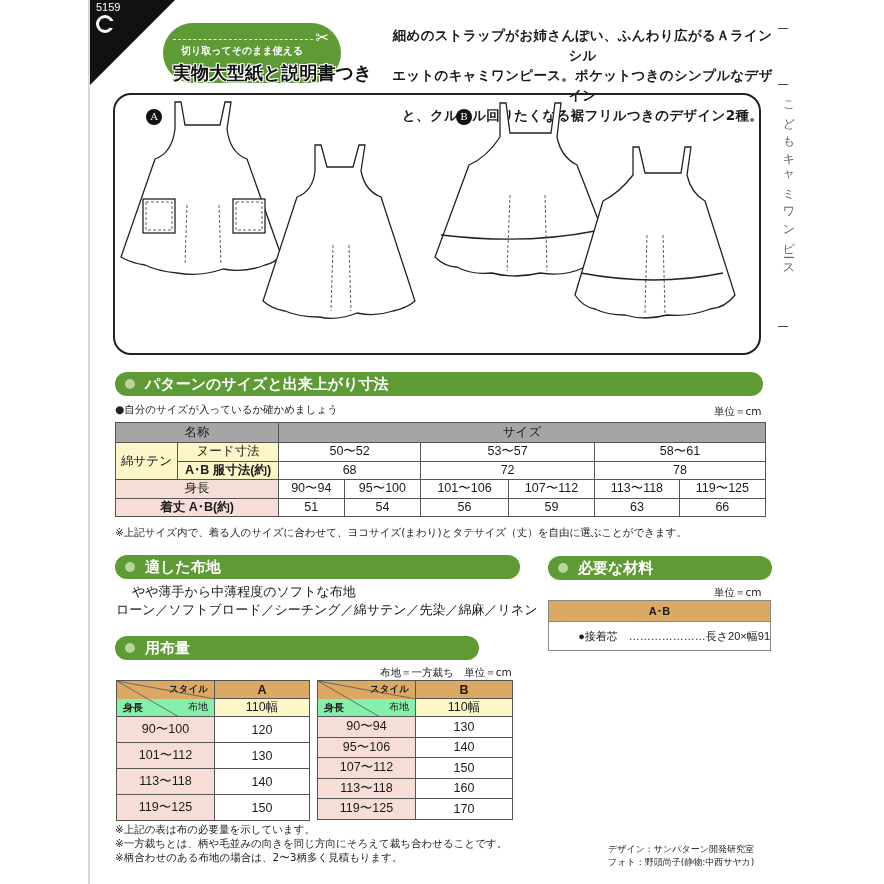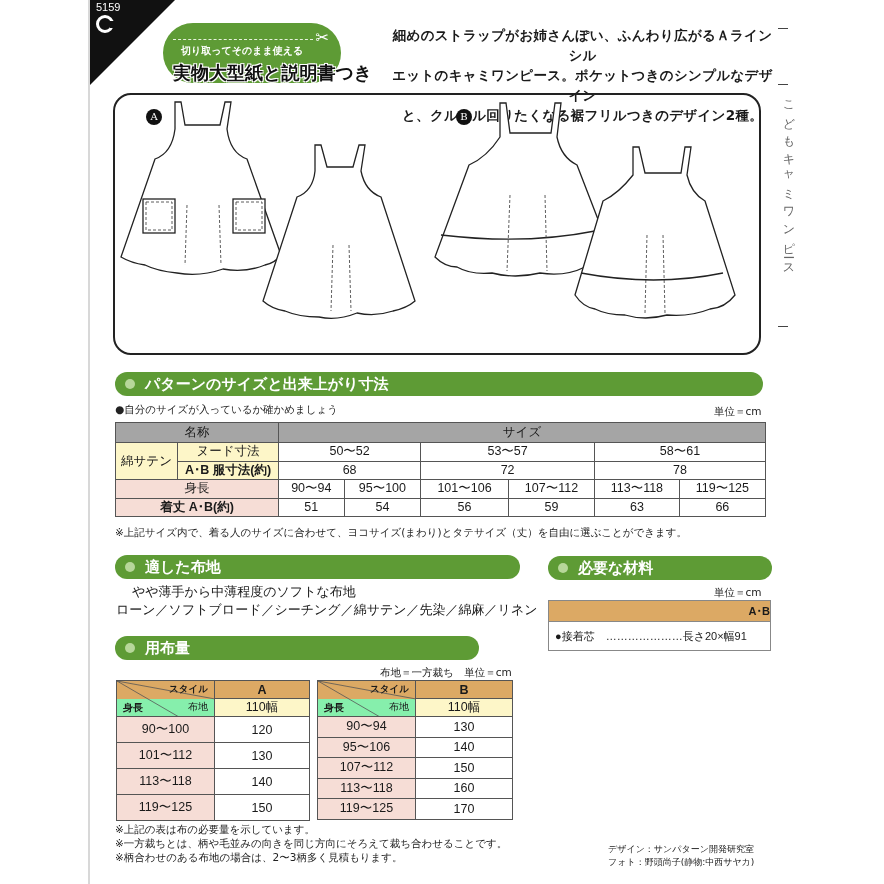--- a/index.html
+++ b/index.html
@@ -61,22 +61,22 @@
   .yd .corner-top { position: absolute; left: 0; top: 0; right: 0; height: 18px; background: #dca964; }
   .yd .lbl-style { position: absolute; right: 6px; top: 2px; font-size: 9.5px; font-weight: bold; }
   .yd .lbl-fabric { position: absolute; right: 6px; bottom: 2px; font-size: 10px; }
   .yd .lbl-height { position: absolute; left: 6px; bottom: 1px; font-size: 10px; font-weight: bold; }
   .yd .orange { background: #dca964; font-weight: bold; height: 18px; }
   .yd .lyel { background: #fdf6c8; height: 18px; }
   .yd .pink { background: #f6ddd6; }
 
   
   .mat { position: absolute; left: 548px; top: 600px; width: 223px; font-size: 11px; }
-  .mat td { border: 1px solid #888; padding: 0; }
-  .mat .mhd { background: #dca964; text-align: right; font-weight: bold; height: 21px; }
+  .mat td { border: 1px solid #888; padding: 0; text-align: right; }
+  .mat .mhd { background: #dca964; text-align: center; font-weight: bold; height: 21px; }
   .mat .mrow { height: 29px; padding-left: 6px; white-space: nowrap; }
 
   .credits { position: absolute; left: 608px; top: 843px; font-size: 9px; line-height: 13px; color: #222; }
 </style>
 </head>
 <body>
 
 <div class="spine-edge"></div>
 <div class="corner"></div>
 <div class="corner-num">5159</div>

